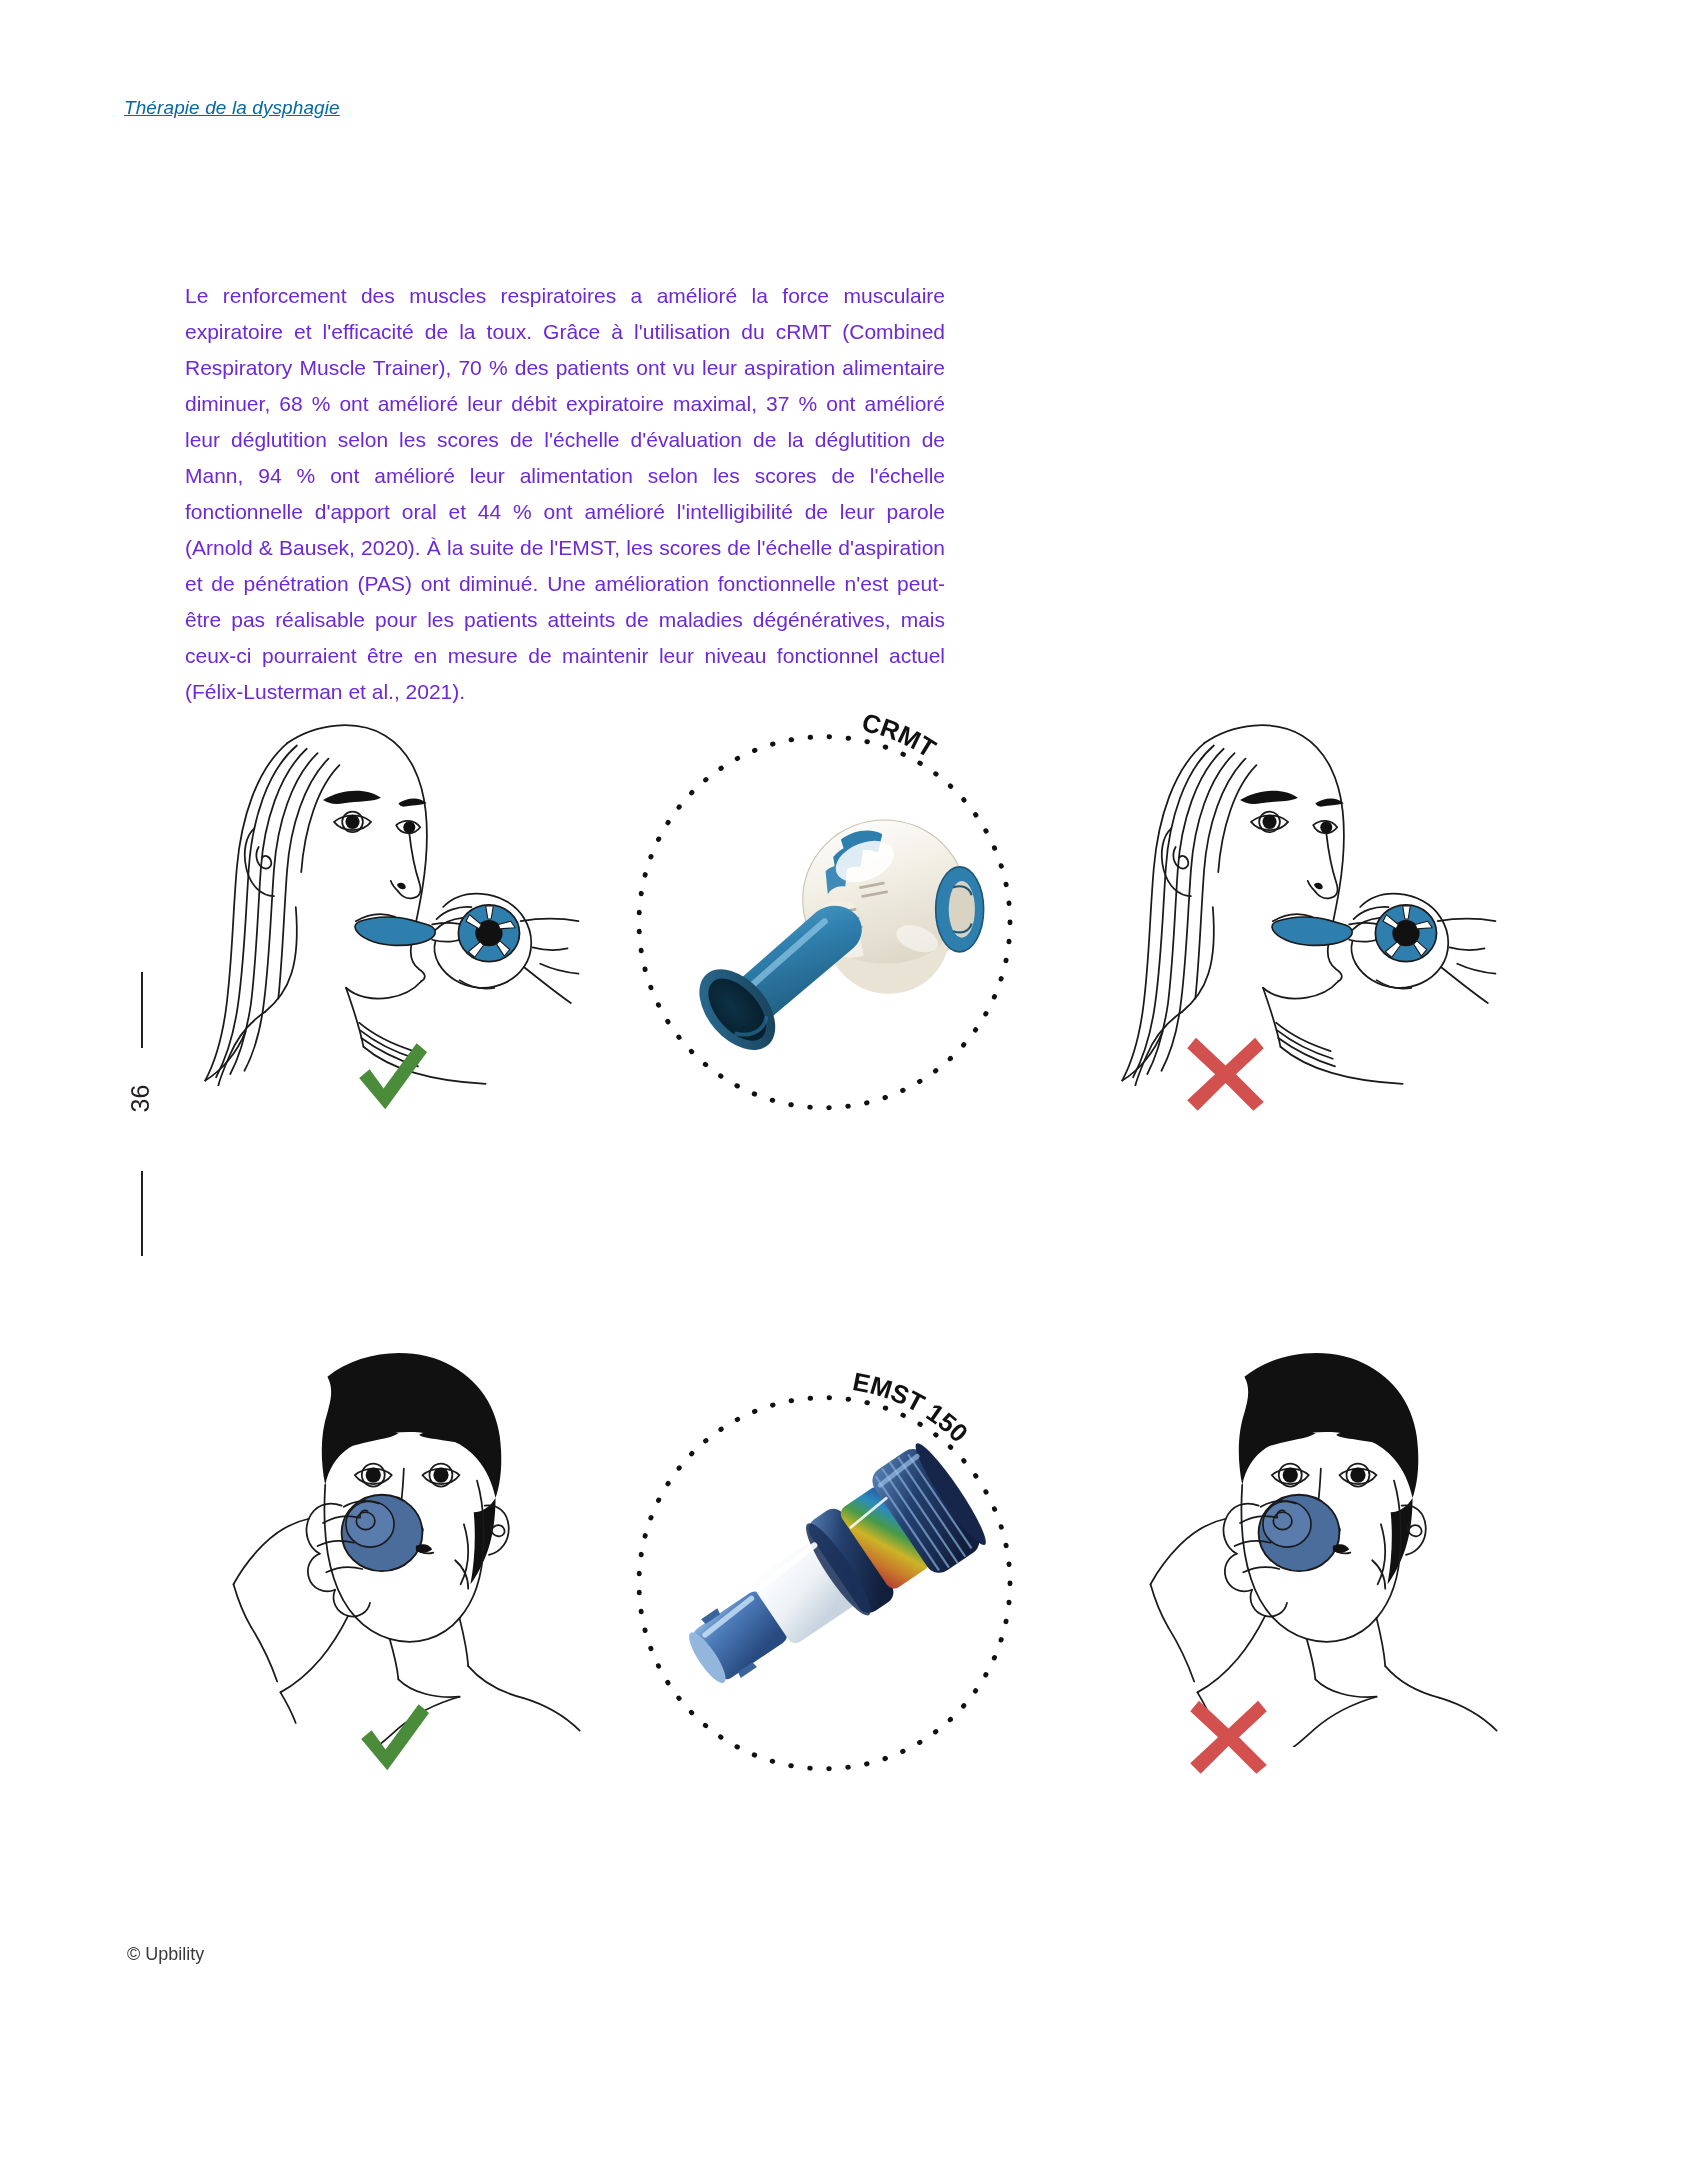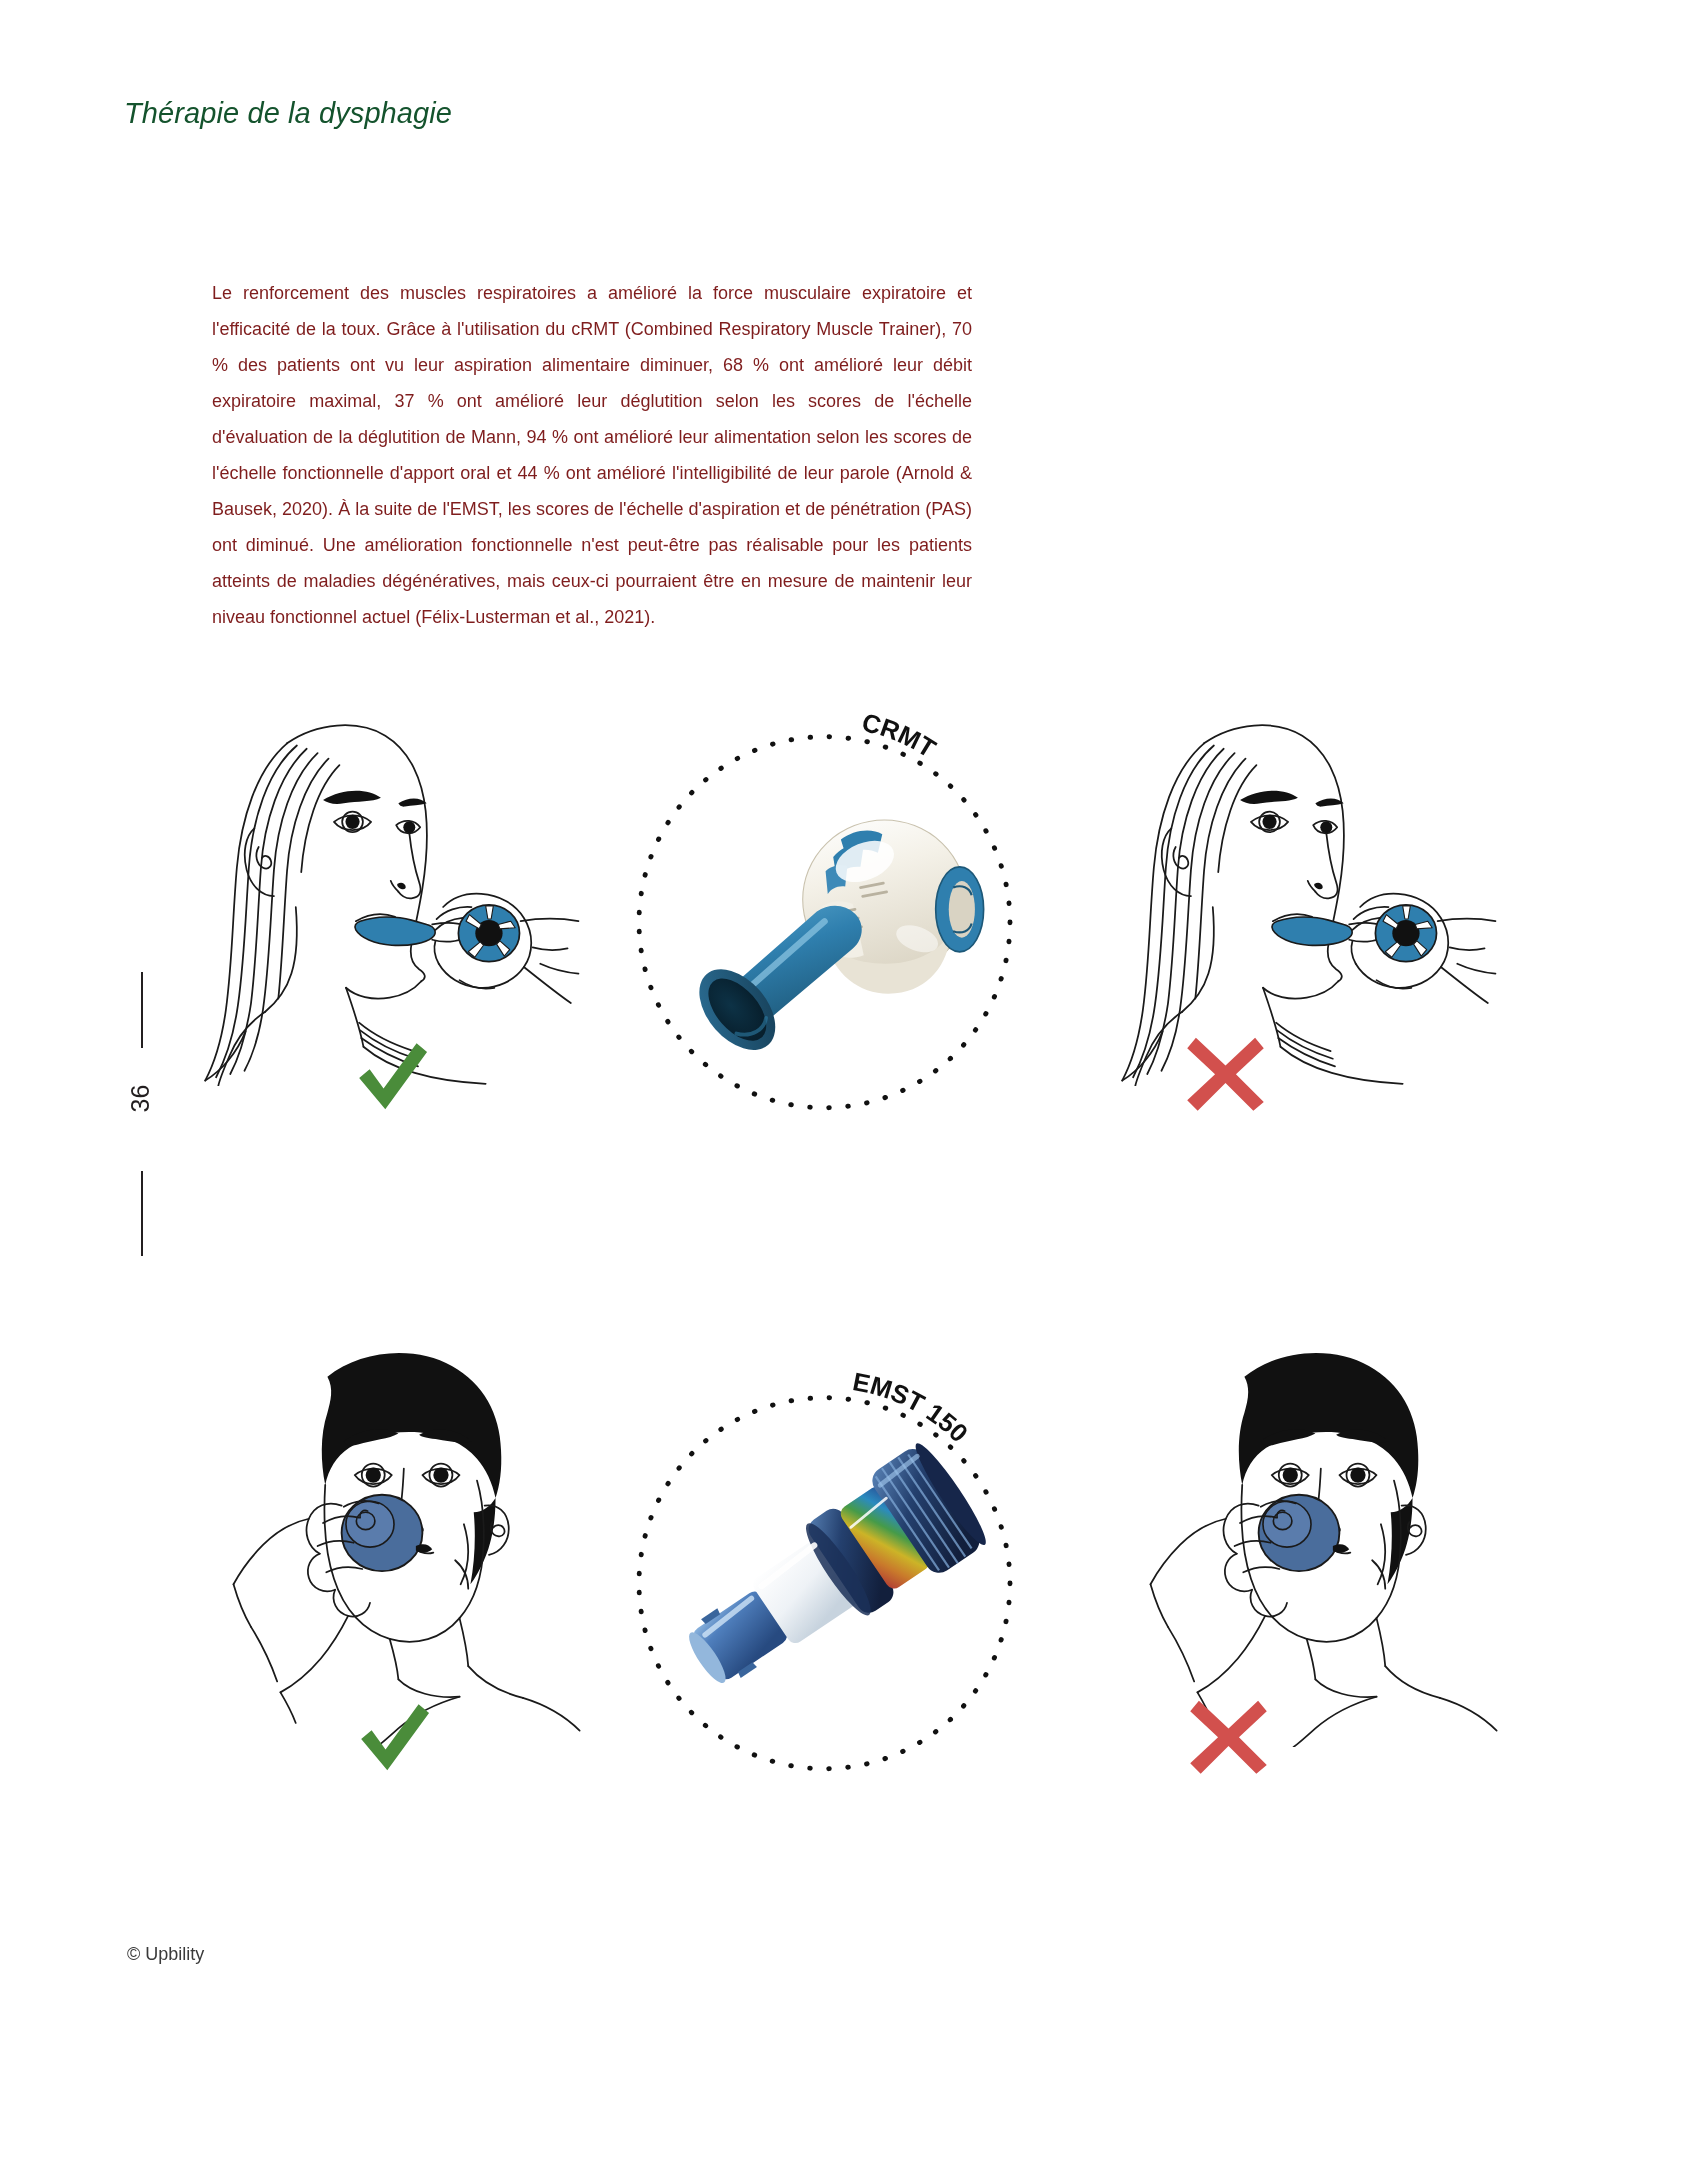--- a/index.html
+++ b/index.html
@@ -18,26 +18,27 @@
     height: 2183px;
     background: #ffffff;
     overflow: hidden;
   }
 
   
   .running-head {
     position: absolute;
     left: 124px;
     top: 97px;
-    font-size: 29px;
+    font-size: 19px;
     font-style: italic;
     font-stretch: condensed;
     letter-spacing: 0.1px;
-    color: #14532d;
+    color: #0369a1;
     white-space: nowrap;
+    text-decoration: underline;
   }
 
   
   .folio {
     position: absolute;
     left: 109px;
     top: 972px;
     width: 65px;
     height: 306px;
   }
@@ -57,29 +58,29 @@
     text-align: center;
     font-size: 25px;
     font-stretch: condensed;
     color: #231f20;
     transform: rotate(-90deg);
   }
 
   
   .body-text {
     position: absolute;
-    left: 212px;
+    left: 185px;
     top: 257px;
     width: 760px;
-    font-size: 18px;
+    font-size: 21px;
     line-height: 36px;
     text-align: justify;
     text-justify: inter-word;
     font-stretch: condensed;
-    color: #7f1d1d;
+    color: #6d28d9;
     hyphens: none;
   }
 
   
   .figure-block {
     position: absolute;
     left: 0;
     width: 1687px;
   }
   .row-crmt { top: 704px; height: 600px; }

